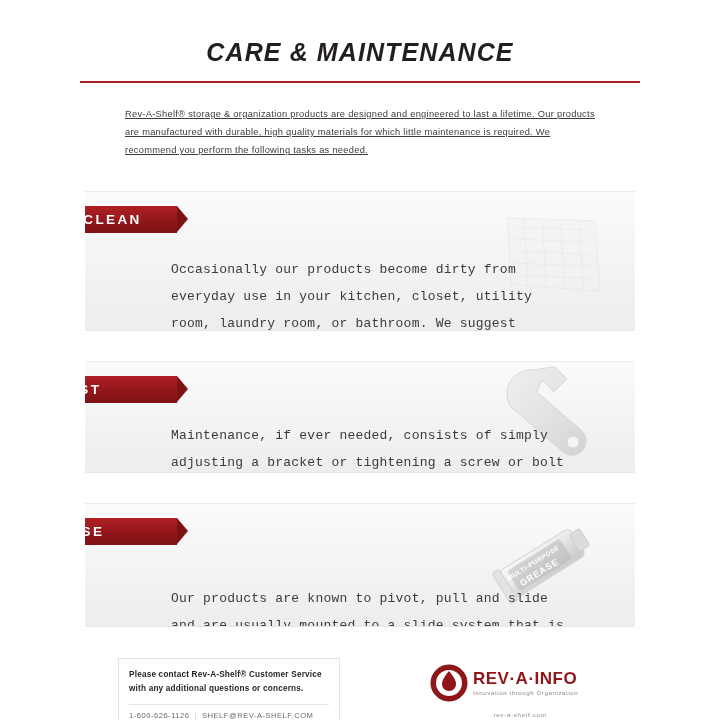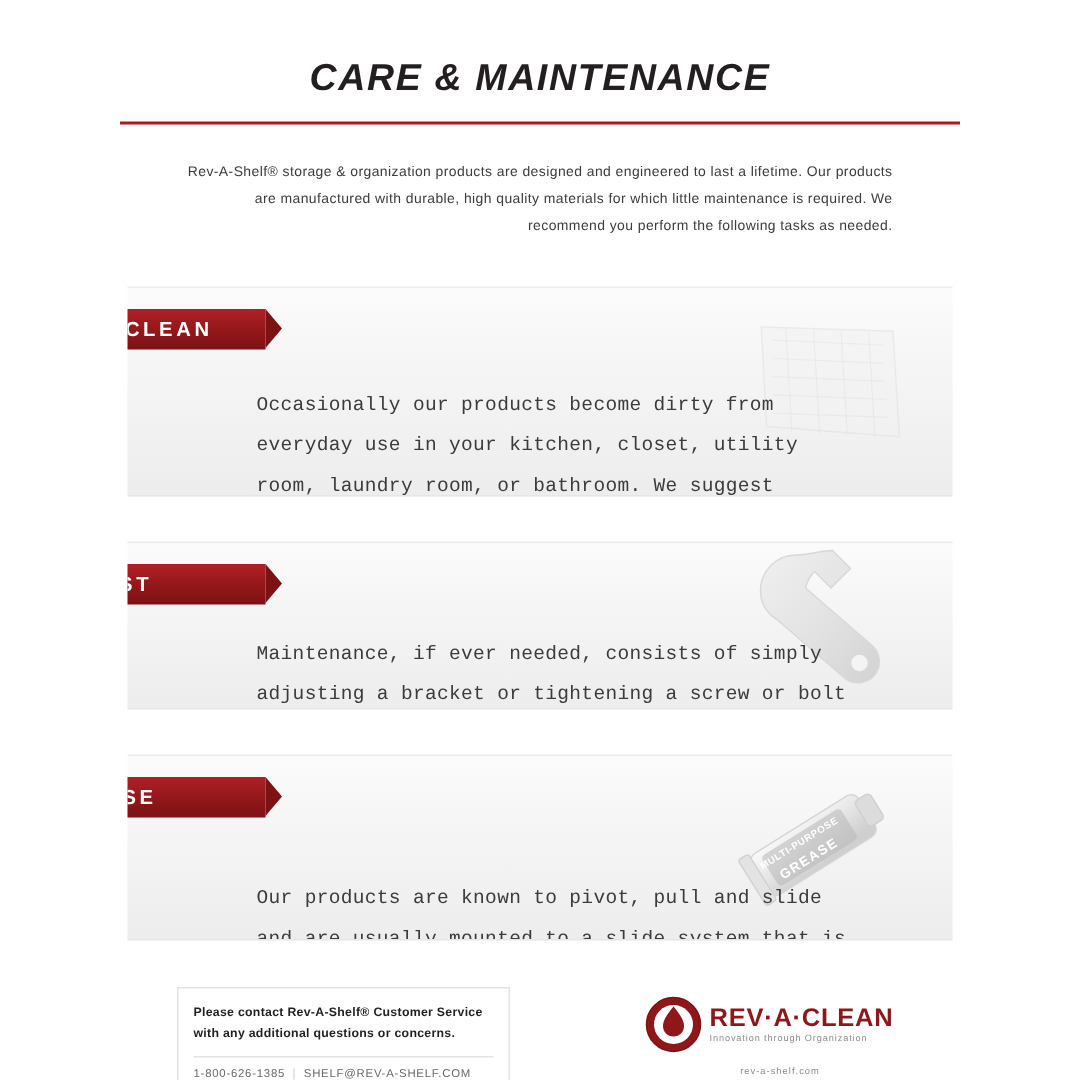--- a/index.html
+++ b/index.html
@@ -35,25 +35,26 @@
   .title-rule {
     width: 560px;
     height: 2px;
     background: #a71d20;
     margin: 14px auto 0 auto;
   }
 
   .intro {
     width: 470px;
     margin: 22px auto 0 auto;
-    text-align: right;
+    text-align: left;
     font-size: 9.3px;
     line-height: 1.95;
     color: #3b3b3b;
     letter-spacing: .28px;
+    text-decoration: underline;
   }
 
   
   .section {
     position: relative;
     margin: 0 auto;
     width: 550px;
   }
   .section-band {
     position: relative;
@@ -340,34 +341,34 @@
       </div>
       <p class="sec-body">Our products are known to pivot, pull and slide and are usually mounted to a slide system that is coated with a multi-purpose grease. You should never have to apply more grease, but if you need to, always use a good quality multi-purpose one. Never use any spray lubricant, as that will break down the grease over time.</p>
     </div>
   </div>
 
   <div class="footer">
     <div class="contact-box">
       <div class="contact-line1">Please contact Rev-A-Shelf® Customer Service with any additional questions or concerns.</div>
       <div class="contact-rule"></div>
       <div class="contact-line2">
-        <span>1-800-626-1385</span><span class="sep">|</span><span>SHELF@REV-A-SHELF.COM</span>
+        <span>1-600-626-1126</span><span class="sep">|</span><span>SHELF@REV-A-SHELF.COM</span>
       </div>
     </div>
 
     <div class="logo-wrap">
       <div class="logo-row">
         <svg class="logo-mark" viewBox="0 0 38 38" xmlns="http://www.w3.org/2000/svg">
           <circle cx="19" cy="19" r="18" fill="#8f1619"></circle>
           <circle cx="19" cy="19" r="13" fill="#ffffff"></circle>
           <path d="M19 7 C23 12 26 16 26 20 C26 24 23 27 19 27 C15 27 12 24 12 20 C12 16 15 12 19 7 Z" fill="#8f1619"></path>
           <circle cx="19" cy="19" r="18" fill="none" stroke="#7d1215" stroke-width="1"></circle>
         </svg>
         <div class="logo-text">
-          <div class="logo-name">REV·A·CLEAN</div>
+          <div class="logo-name">REV·A·INFO</div>
           <div class="logo-tag">Innovation through Organization</div>
         </div>
       </div>
       <div class="logo-url">rev-a-shelf.com</div>
     </div>
   </div>
 
 </div>
 
 </body></html>

